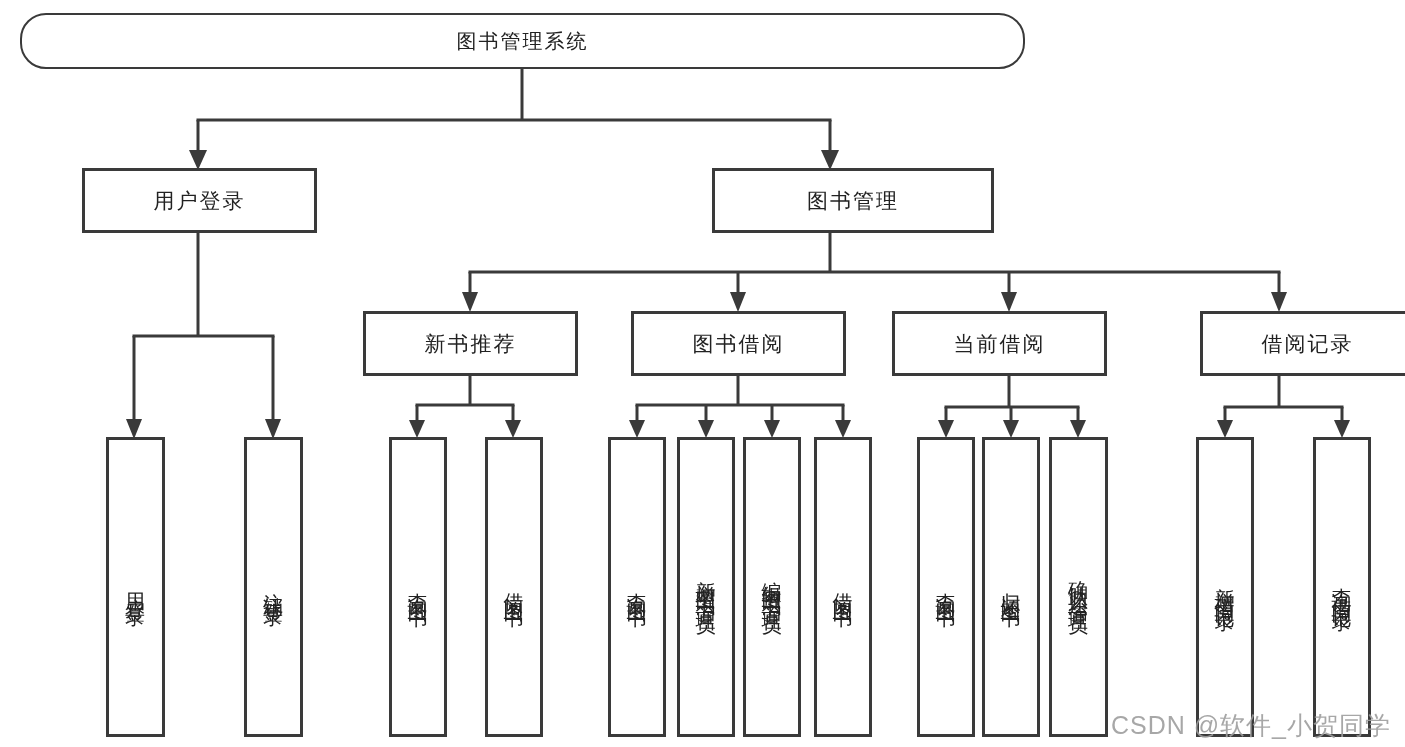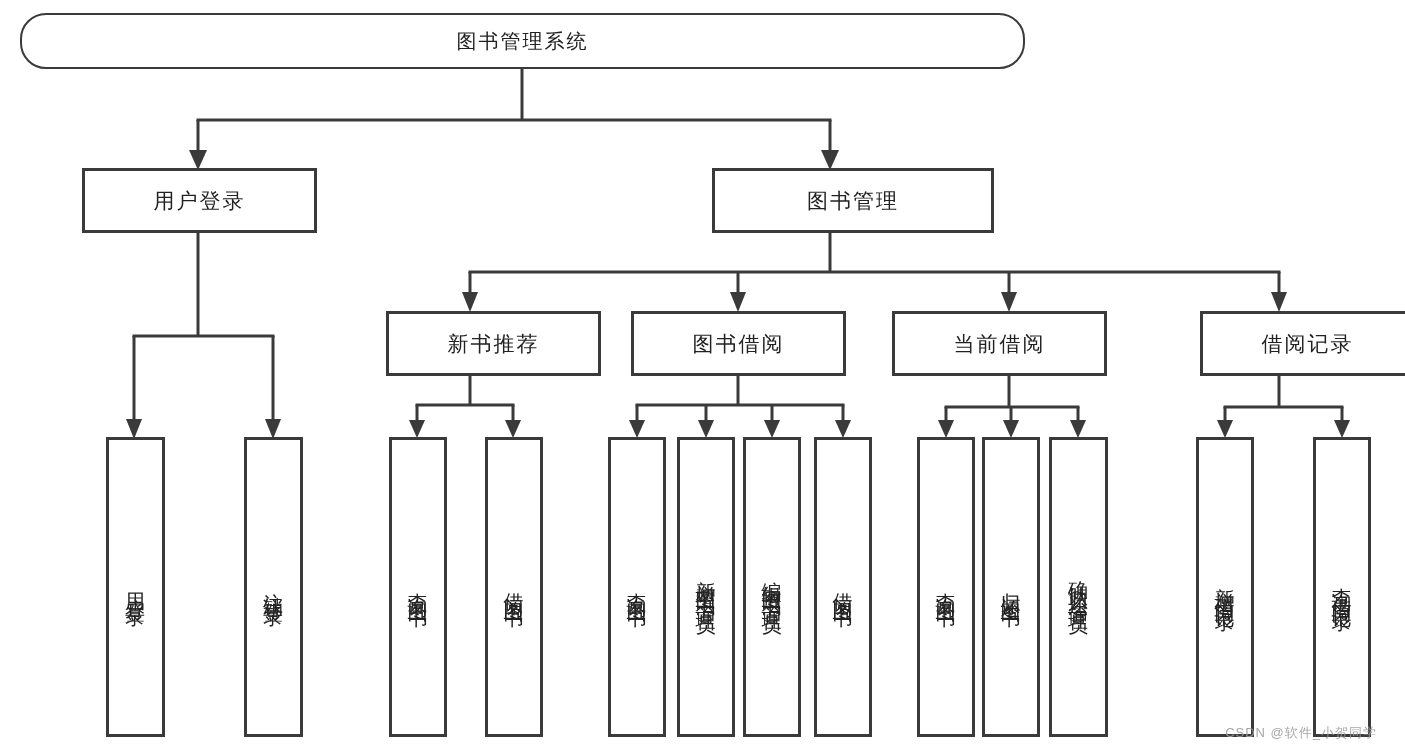--- a/index.html
+++ b/index.html
@@ -40,23 +40,23 @@
   .root .hlabel{font-size:20px;}
   .leaf span{
     writing-mode:vertical-rl;
     font-size:20px;
     letter-spacing:5px;
     line-height:1;
     color:var(--text);
   }
   .watermark{
     position:absolute;
-    right:28px;
+    right:14px;
     bottom:5px;
-    font-size:13px;
+    font-size:25px;
     color:var(--wm);
     letter-spacing:1px;
     white-space:nowrap;
     opacity:.9;
   }
 </style>
 </head>
 <body>
 
 <div id="stage">
@@ -127,21 +127,21 @@
     <span class="hlabel">图书管理系统</span>
   </div>
 
   <div class="box" style="left:82px;top:168px;width:235px;height:65px;">
     <span class="hlabel">用户登录</span>
   </div>
   <div class="box" style="left:712px;top:168px;width:282px;height:65px;">
     <span class="hlabel">图书管理</span>
   </div>
 
-  <div class="box" style="left:363px;top:311px;width:215px;height:65px;margin-left:23px;">
+  <div class="box" style="left:363px;top:311px;width:215px;height:65px;">
     <span class="hlabel">新书推荐</span>
   </div>
   <div class="box" style="left:631px;top:311px;width:215px;height:65px;">
     <span class="hlabel">图书借阅</span>
   </div>
   <div class="box" style="left:892px;top:311px;width:215px;height:65px;">
     <span class="hlabel">当前借阅</span>
   </div>
   <div class="box" style="left:1172px;top:311px;width:215px;height:65px;margin-left:28px;">
     <span class="hlabel">借阅记录</span>

